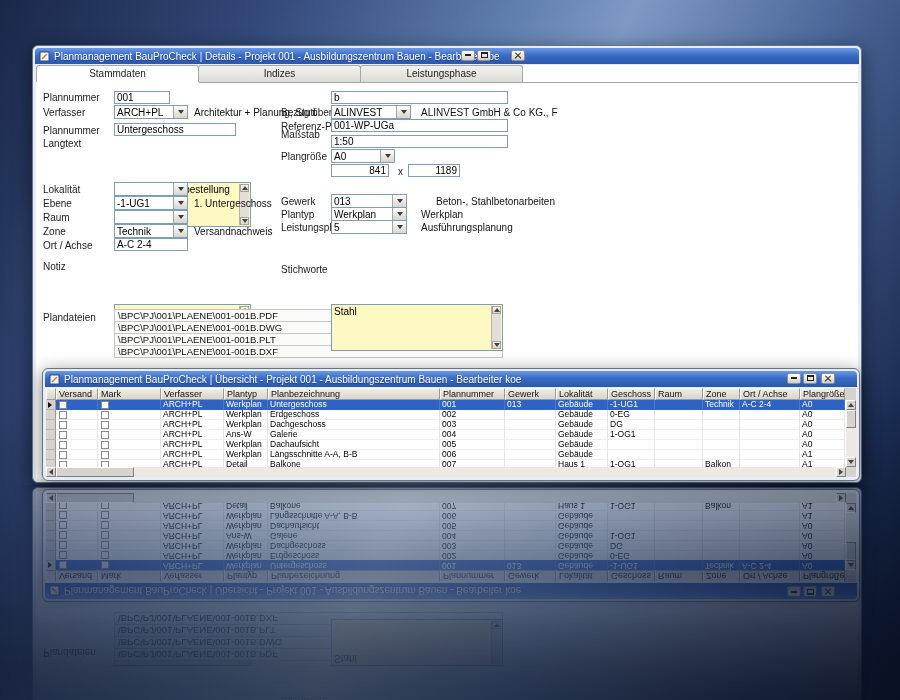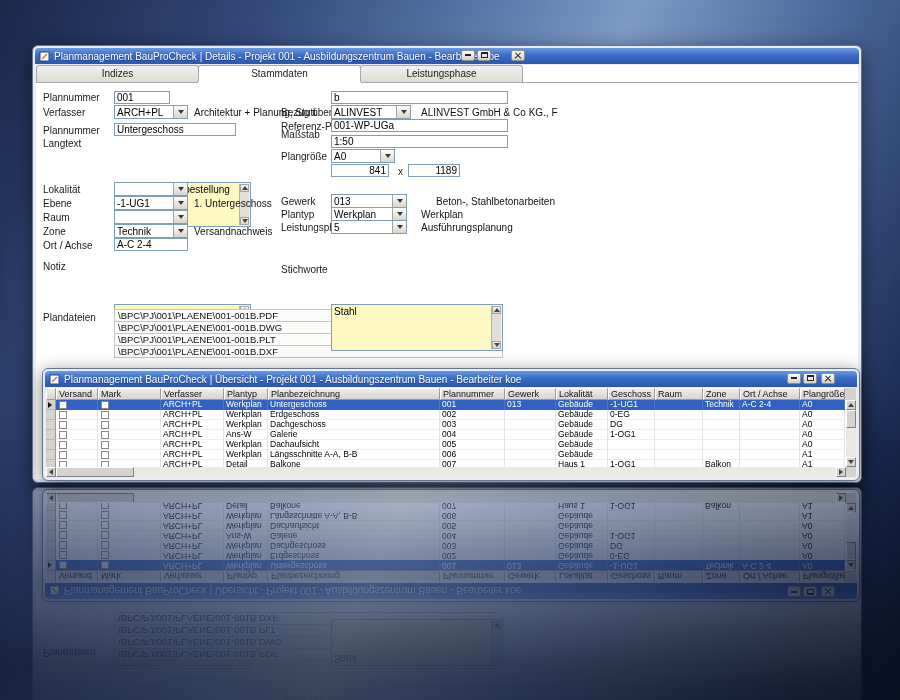--- a/index.html
+++ b/index.html
@@ -114,22 +114,22 @@
           <span class="wbtn center">
               <i class="ic-max"></i>
             </span>
           <span class="wbtn center" style="margin-left:20px;">
               <i class="ic-x"></i>
             </span>
         </span>
       </div>
       <div class="client" style="position:absolute;">
         <div class="tabstrip">
+            <div class="tab active">Stammdaten</div>
             <div class="tab">Indizes</div>
-            <div class="tab active">Stammdaten</div>
             <div class="tab">Leistungsphase</div>
           </div>
 
         <span class="lbl" style="left:7px;top:27px">Plannummer</span>
         <input class="tbox" style="left: 78px; top: 26px; width: 56px;" value="001">
 
         <span class="lbl" style="left:7px;top:42px">Verfasser</span>
         <div class="combo" style="left:78px;top:40px;width:74px">
           <span class="val">ARCH+PL</span>
           <span class="cbtn">

